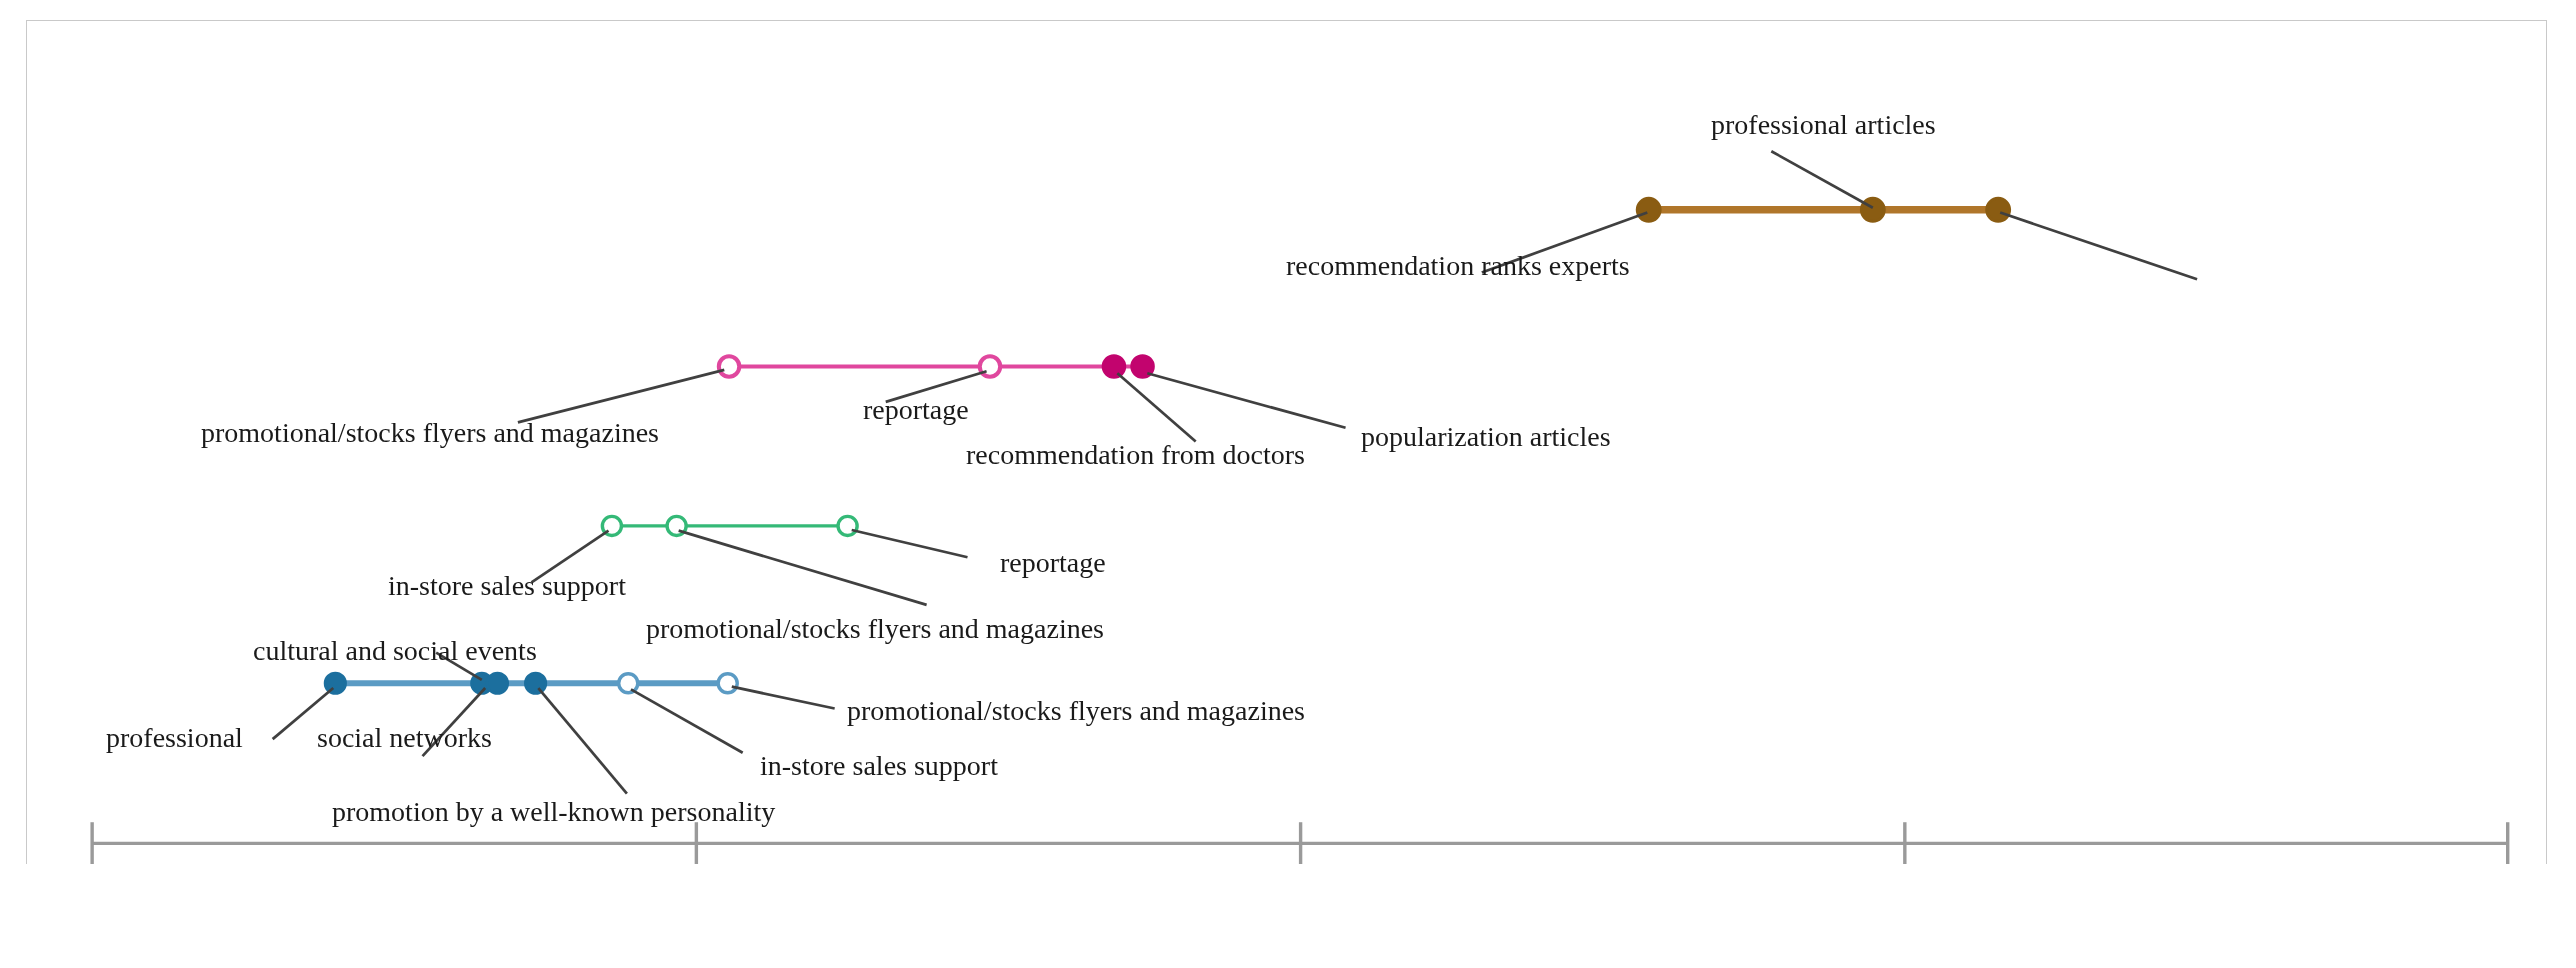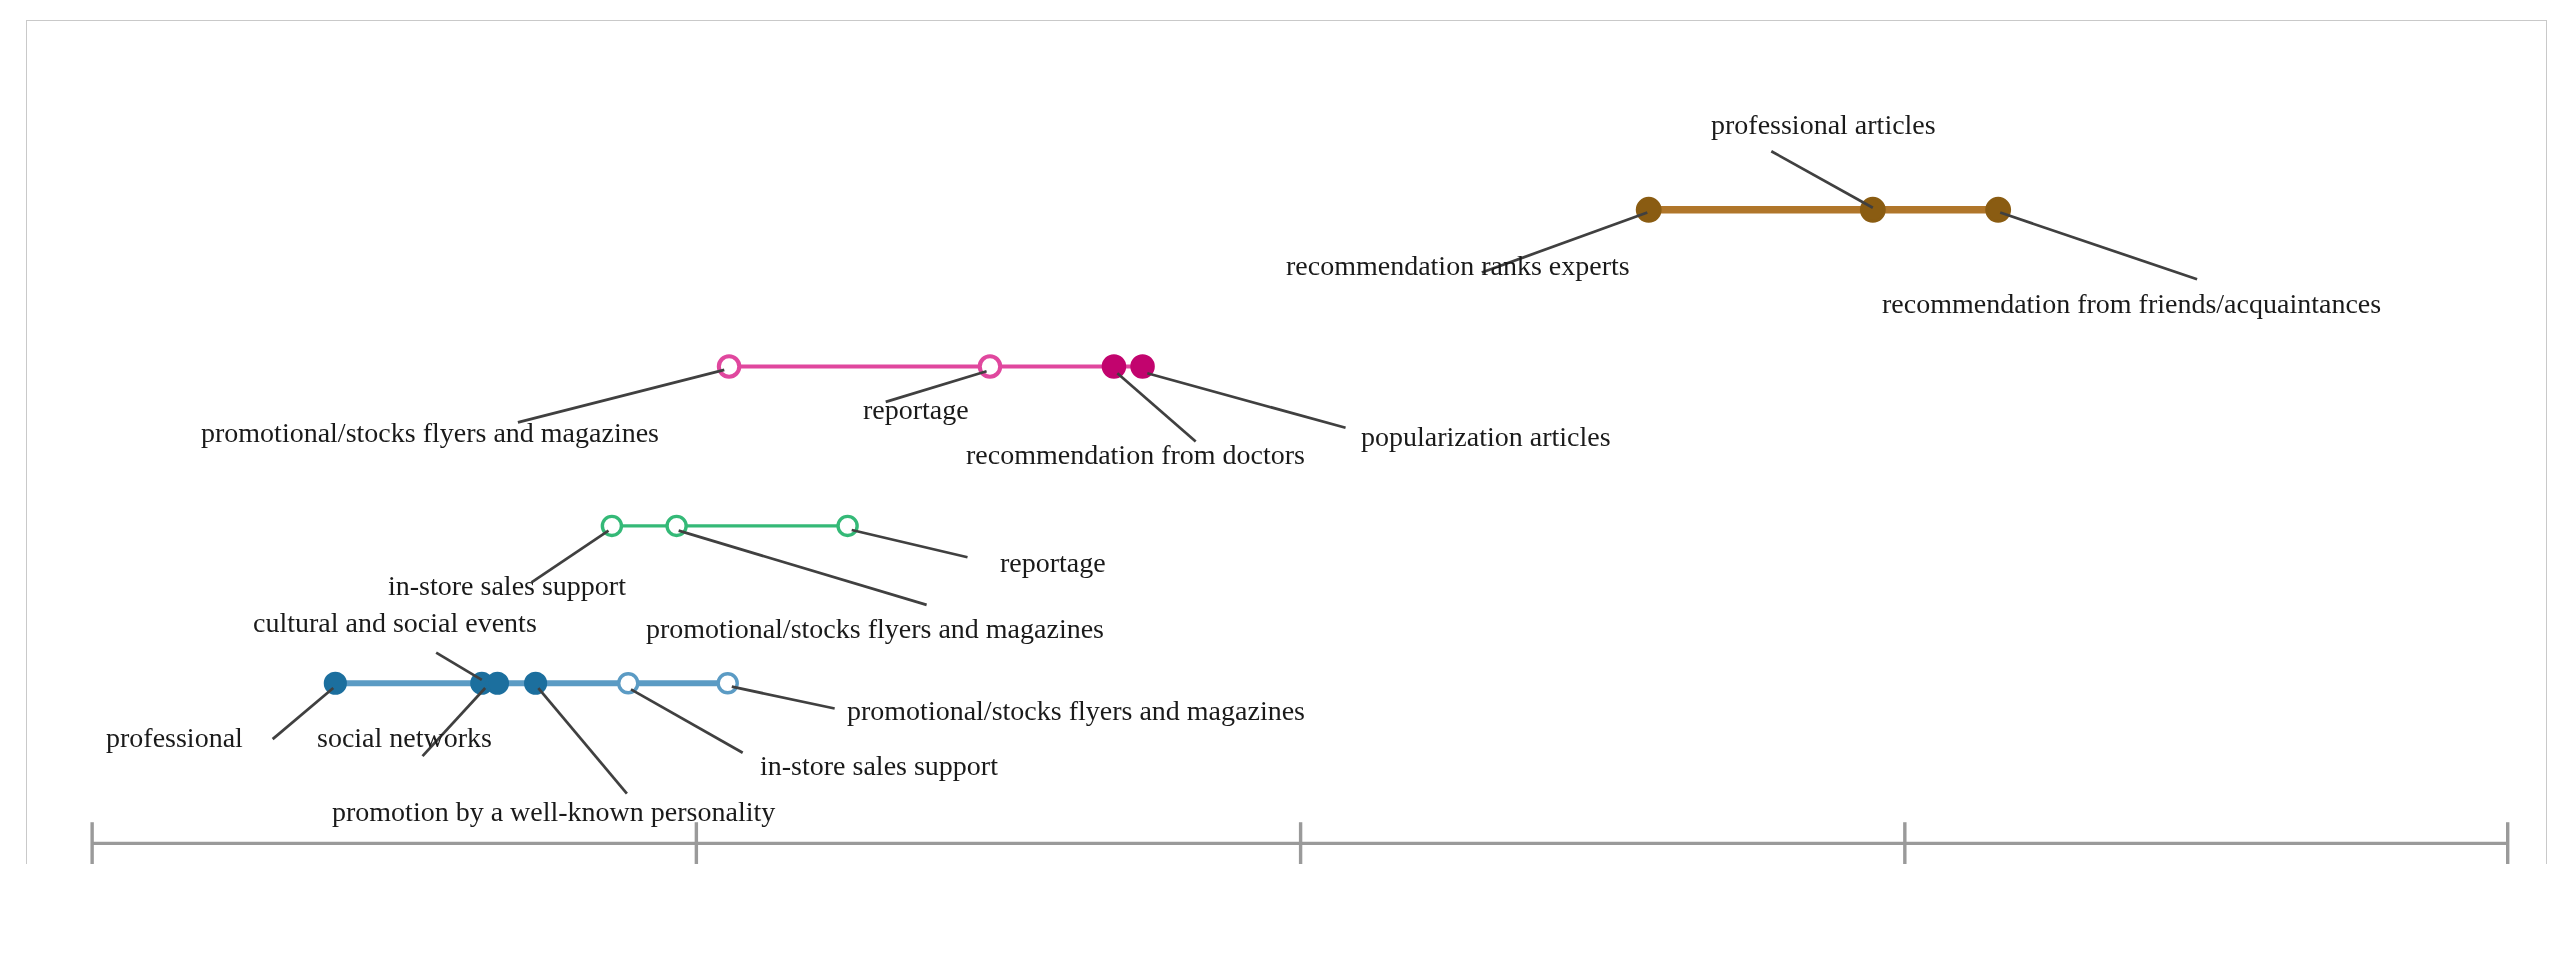--- a/index.html
+++ b/index.html
@@ -130,37 +130,36 @@
       <line x1="1909" y1="1207" x2="1909" y2="1270" stroke="#9a9a9a" stroke-width="5"></line>
       <line x1="2796" y1="1207" x2="2796" y2="1270" stroke="#9a9a9a" stroke-width="5"></line>
       <line x1="3681" y1="1207" x2="3681" y2="1270" stroke="#9a9a9a" stroke-width="5"></line>
     </g>
   </svg>
 
   <div class="annot-label" style="left:1711px; top:111px;">professional articles</div>
 
   <div class="annot-label" style="left:1286px; top:252px;">recommendation ranks experts</div>
 
-  <div class="annot-label" style="left:1882px; top:290px;">recommendation from friends/acquaintances</div>
 
   <div class="annot-label" style="left:201px; top:419px;">promotional/stocks flyers and magazines</div>
 
   <div class="annot-label" style="left:863px; top:396px;">reportage</div>
 
   <div class="annot-label" style="left:966px; top:441px;">recommendation from doctors</div>
 
   <div class="annot-label" style="left:1361px; top:423px;">popularization articles</div>
 
   <div class="annot-label" style="left:388px; top:572px;">in-store sales support</div>
 
   <div class="annot-label" style="left:646px; top:615px;">promotional/stocks flyers and magazines</div>
 
   <div class="annot-label" style="left:1000px; top:549px;">reportage</div>
 
-  <div class="annot-label" style="left:253px; top:609px;text-align:right;">cultural and social events</div>
+  <div class="annot-label" style="left:253px; top:637px;text-align:right;">cultural and social events</div>
 
   <div class="annot-label" style="left:106px; top:724px;">professional</div>
 
   <div class="annot-label" style="left:317px; top:724px;text-align:right;">social networks</div>
 
   <div class="annot-label" style="left:332px; top:798px;">promotion by a well-known personality</div>
 
   <div class="annot-label" style="left:760px; top:752px;">in-store sales support</div>
 
   <div class="annot-label" style="left:847px; top:697px;">promotional/stocks flyers and magazines</div>

